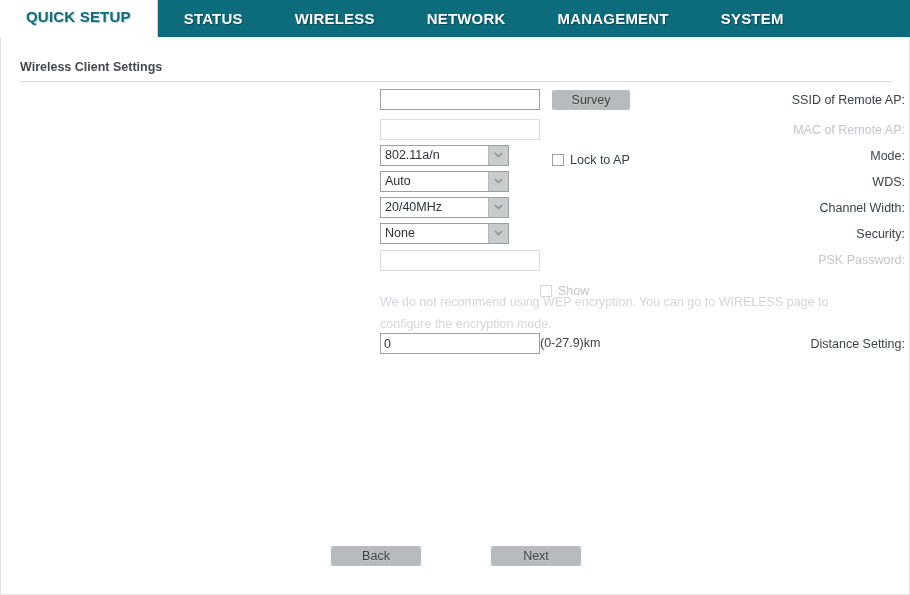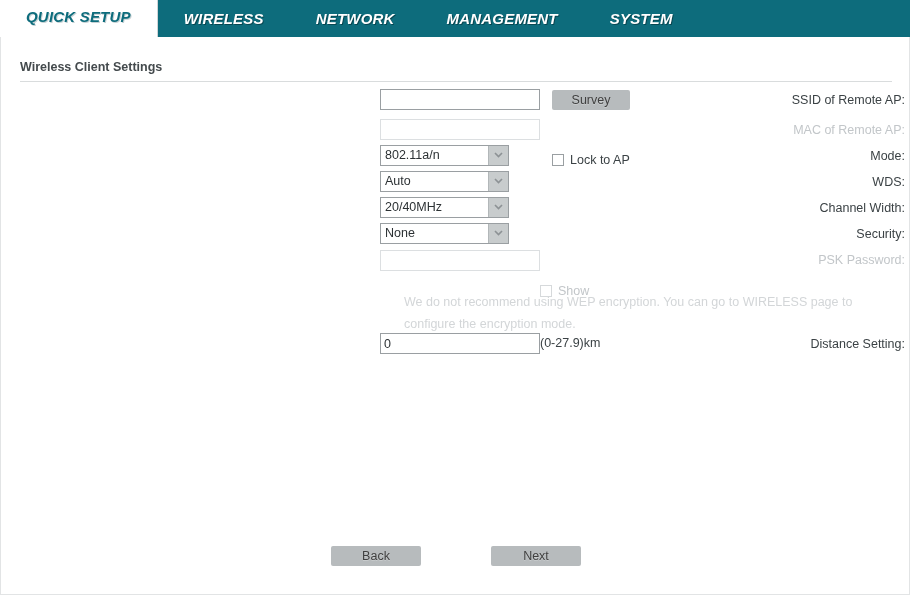--- a/index.html
+++ b/index.html
@@ -28,21 +28,20 @@
     font-size: 15px;
     font-weight: bold;
     letter-spacing: 0.2px;
     color: #ffffff;
     text-shadow: 1px 1px 0 rgba(0,0,0,0.35);
     padding: 0 26px;
     box-sizing: border-box;
     white-space: nowrap;
     cursor: pointer;
     user-select: none;
-    font-style: italic;
   }
   .nav-tab.active {
     background: #ffffff;
     color: #0d6c7c;
     text-shadow: 1px 1px 0 rgba(150,170,175,0.55);
     height: 45px;
     margin-top: 0;
     border-right: 1px solid #cfd4d6;
     align-items: flex-start;
     padding-top: 8px;
@@ -233,20 +232,23 @@
   }
 </style>
 </head>
 <body>
 
 <div class="navbar">
   <div class="nav-tab active">
     <span>QUICK SETUP</span>
   </div>
   <div class="nav-tab">
+    <span>STATUS</span>
+  </div>
+  <div class="nav-tab">
     <span>WIRELESS</span>
   </div>
   <div class="nav-tab">
     <span>NETWORK</span>
   </div>
   <div class="nav-tab">
     <span>MANAGEMENT</span>
   </div>
   <div class="nav-tab">
     <span>SYSTEM</span>
@@ -343,21 +345,21 @@
       <div class="lbl dim">PSK Password:</div>
       <div class="ctl" style="top:1px;">
         <input class="txt dim" type="password" disabled="" value="" style="">
       </div>
       <div class="chk-wrap" style="left:539px;top:3px;">
         <span class="chk-box dim"></span>
         <span class="chk-lbl dim">Show</span>
       </div>
     </div>
 
-    <div class="row" style="height:57px;margin-left:24px;">
+    <div class="row" style="height:57px;">
       <div class="warn" style="top:15px;">We do not recommend using WEP encryption. You can go to WIRELESS page to configure the encryption mode.</div>
     </div>
 
     <div class="row" style="height:26px;">
       <div class="lbl">Distance Setting:</div>
       <div class="ctl">
         <input class="txt" type="text" value="0" style="">
       </div>
       <div class="hint" style="left:539px;top:0;">(0-27.9)km</div>
     </div>

